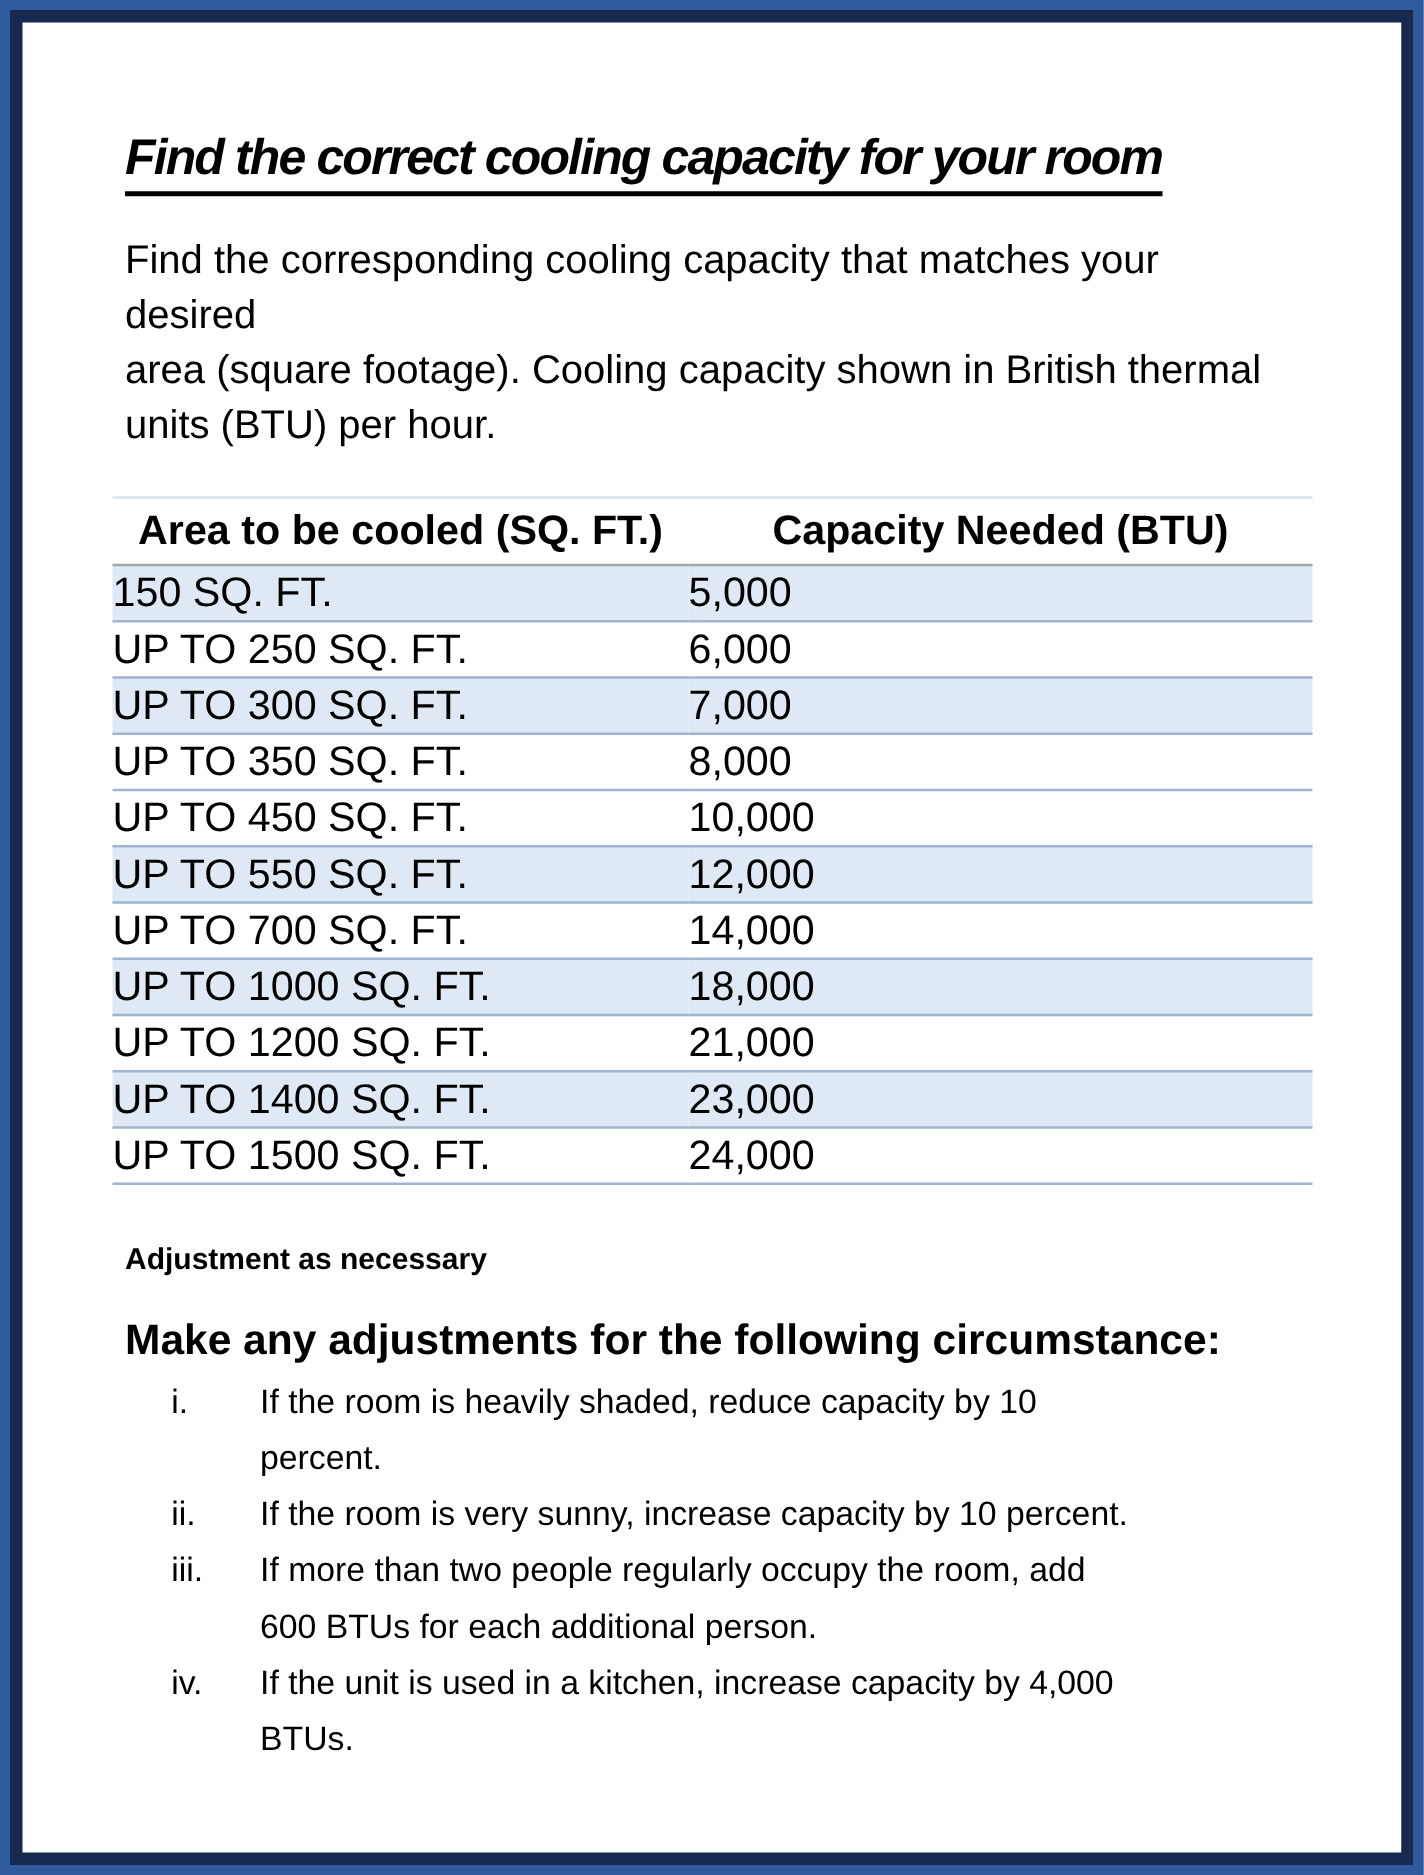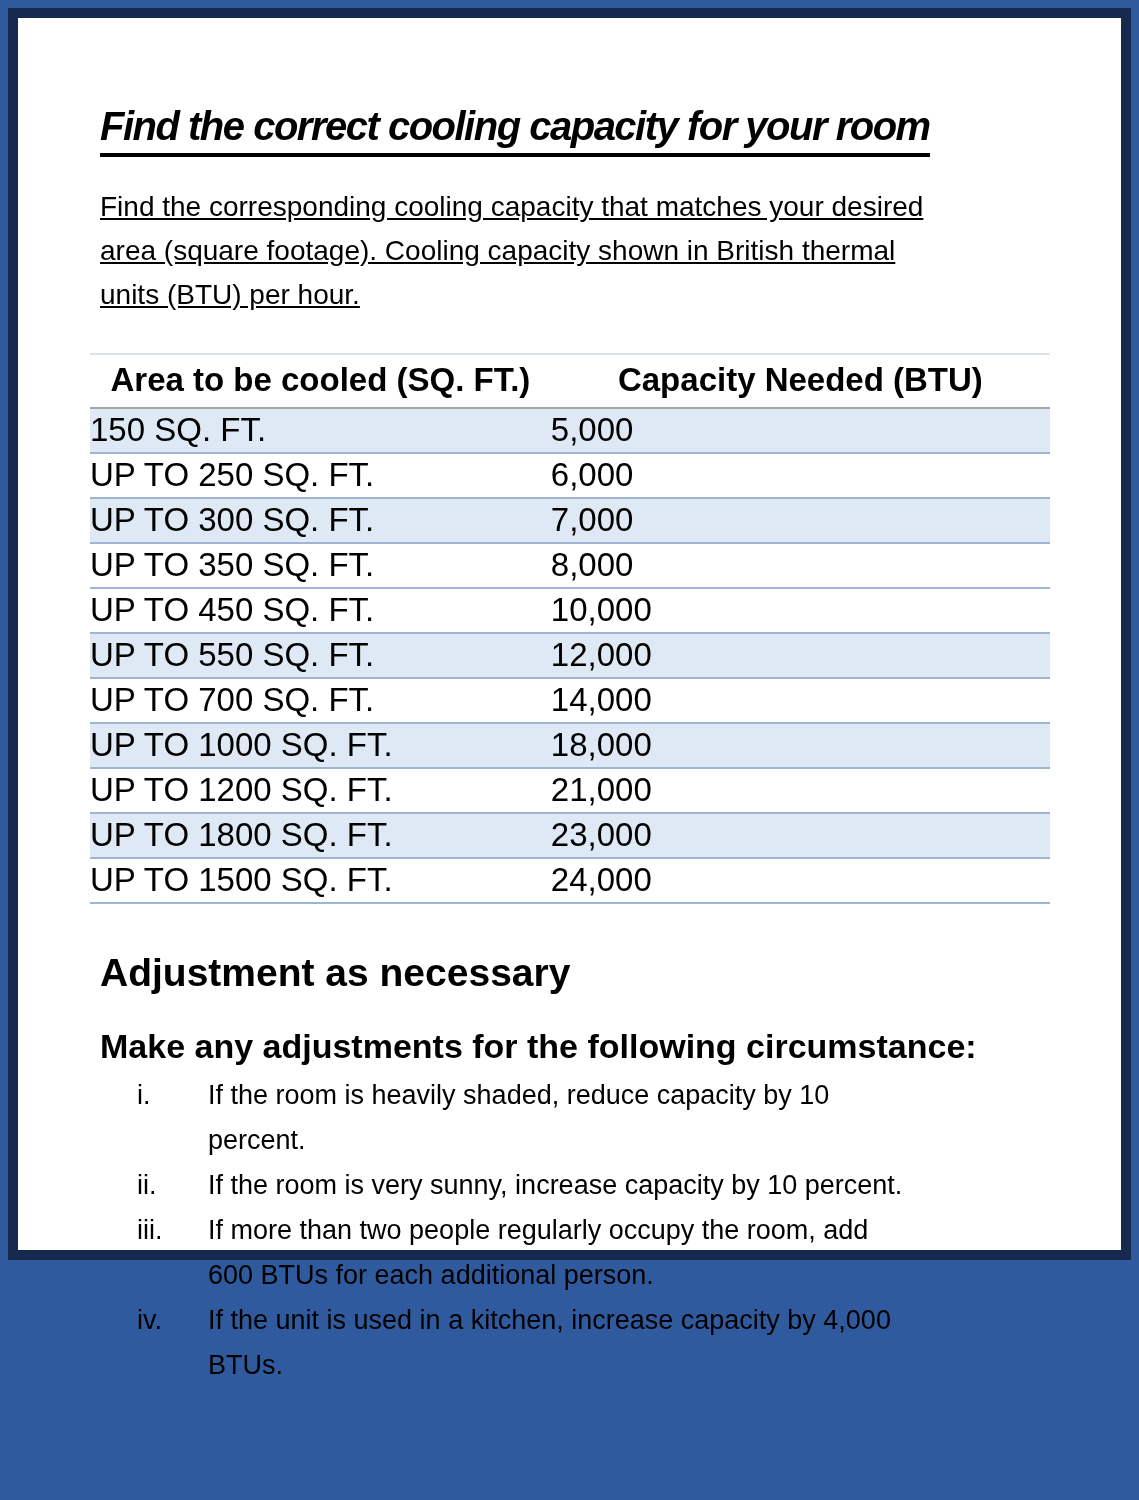--- a/index.html
+++ b/index.html
@@ -7,21 +7,21 @@
     width: 1139px; height: 1500px;
     background: #2F5B9E;
     font-family: "Liberation Sans", sans-serif;
     color: #000;
     overflow: hidden;
     position: relative;
   }
   .page {
     position: absolute;
     top: 8px; left: 8px;
-    width: 1123px; height: 1252px;
+    width: 1123px; height: 1484px;
     box-sizing: border-box;
     border: 10px solid #16294E;
     background: #FFFFFF;
   }
   .content { padding: 86px 96px 0 82px; }
 
   h1.title {
     margin: 0;
     display: inline-block;
     font-size: 40px;
@@ -29,24 +29,23 @@
     font-style: italic;
     letter-spacing: -1.5px;
     line-height: 1.1;
     padding-bottom: 5px;
     border-bottom: 4px solid #000;
     white-space: nowrap;
   }
 
   .intro {
     margin: 28px 0 0 0;
-    font-size: 28px;
+    font-size: 32px;
     line-height: 44px;
     white-space: pre-line;
-    text-decoration: underline;
   }
 
   table.capacity {
     border-collapse: collapse;
     width: 960px;
     margin: 36px 0 0 -10px;
     font-size: 33px;
     table-layout: fixed;
   }
   table.capacity th {
@@ -61,21 +60,21 @@
   table.capacity td {
     text-align: left;
     padding: 5px 0 6px 0;
     line-height: 32px;
     border-bottom: 2px solid #9FB5D1;
   }
   table.capacity tr.alt td { background: #DEE9F5; }
 
   h2.adjust-heading {
     margin: 46px 0 0 0;
-    font-size: 39px;
+    font-size: 24px;
     font-weight: bold;
     line-height: 1.2;
   }
   .lead {
     margin: 32px 0 0 0;
     font-size: 34px;
     font-weight: bold;
     line-height: 34px;
   }
   .list {
@@ -137,21 +136,21 @@
           </tr>
           <tr class="alt">
             <td>UP TO 1000 SQ. FT.</td>
             <td>18,000</td>
           </tr>
           <tr>
             <td>UP TO 1200 SQ. FT.</td>
             <td>21,000</td>
           </tr>
           <tr class="alt">
-            <td>UP TO 1800 SQ. FT.</td>
+            <td>UP TO 1400 SQ. FT.</td>
             <td>23,000</td>
           </tr>
           <tr>
             <td>UP TO 1500 SQ. FT.</td>
             <td>24,000</td>
           </tr>
         </tbody>
     </table>
 
     <h2 class="adjust-heading">Adjustment as necessary</h2>

